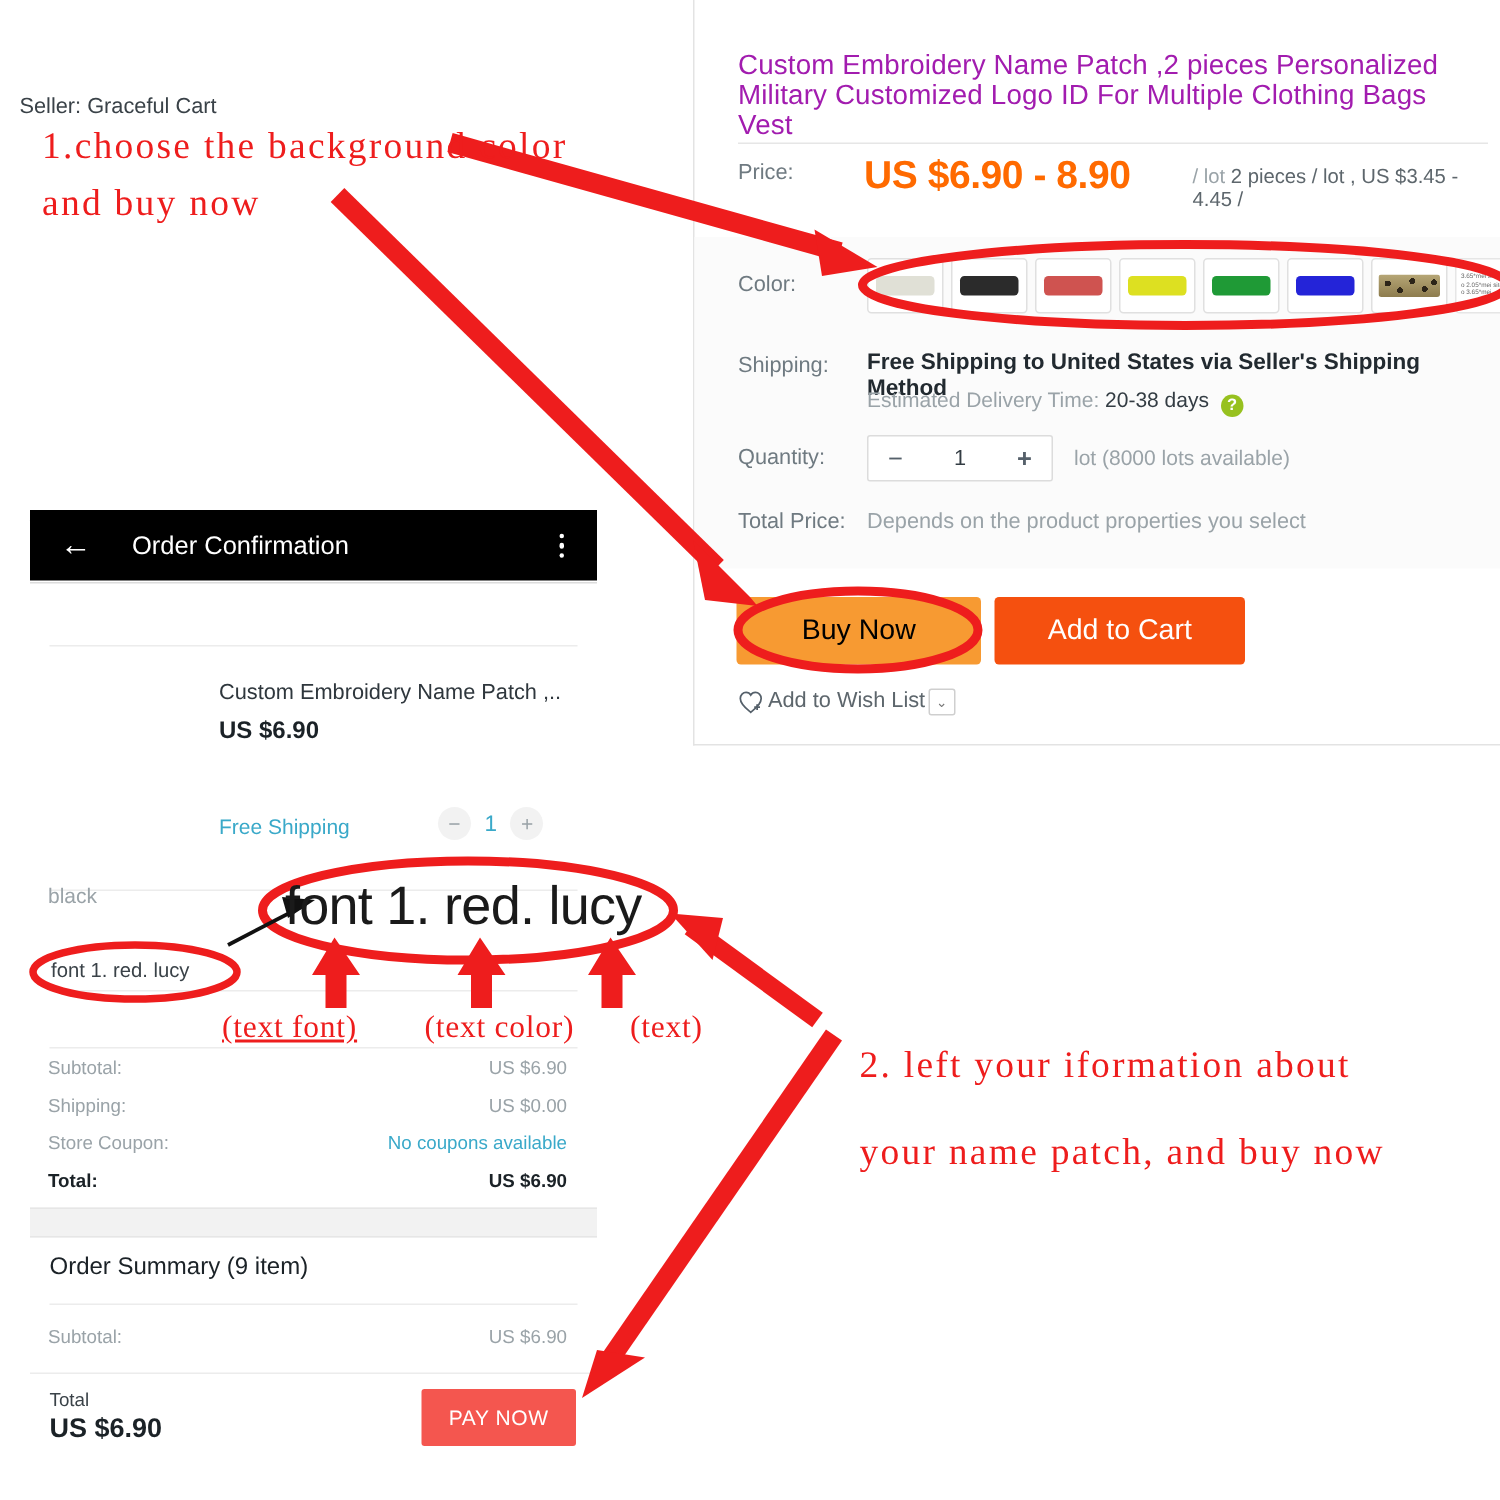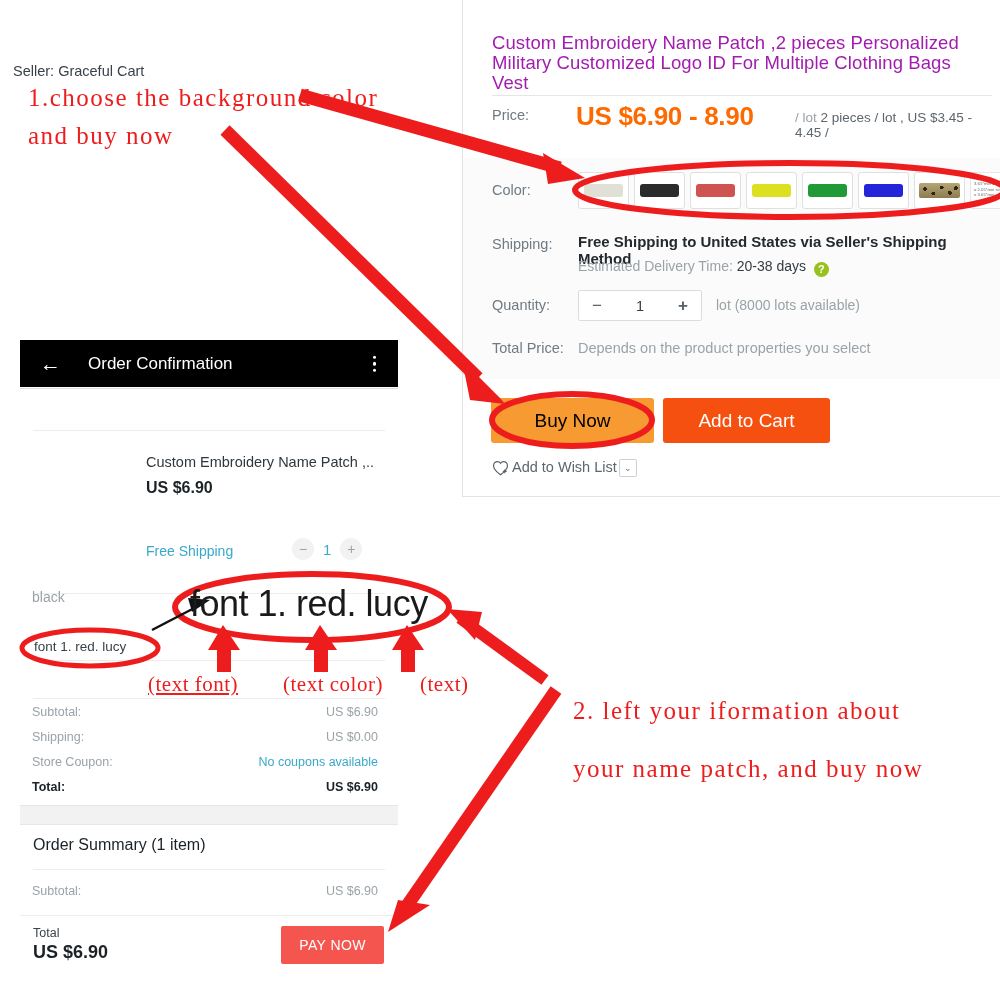--- a/index.html
+++ b/index.html
@@ -297,21 +297,21 @@
 <div class="sum-row" style="top:755px;">
   <span class="lbl">Store Coupon:</span>
   <span class="val teal">No coupons available</span>
 </div>
 <div class="sum-row strong" style="top:780px;">
   <span class="lbl">Total:</span>
   <span class="val">US $6.90</span>
 </div>
 
 <div class="abs" id="gray-band"></div>
-<div class="abs" id="m-ordsum">Order Summary (1 item)</div>
+<div class="abs" id="m-ordsum">Order Summary (9 item)</div>
 <div class="hline" style="left:33px;top:869px;width:352px;"></div>
 <div class="sum-row" style="top:884px;">
   <span class="lbl">Subtotal:</span>
   <span class="val">US $6.90</span>
 </div>
 <div class="hline" style="left:20px;top:915px;width:378px;"></div>
 <div class="abs" id="m-totlabel">Total</div>
 <div class="abs" id="m-totval">US $6.90</div>
 <button class="abs" id="pay-now" style="background: rgb(244, 86, 79);">PAY NOW</button>
 

